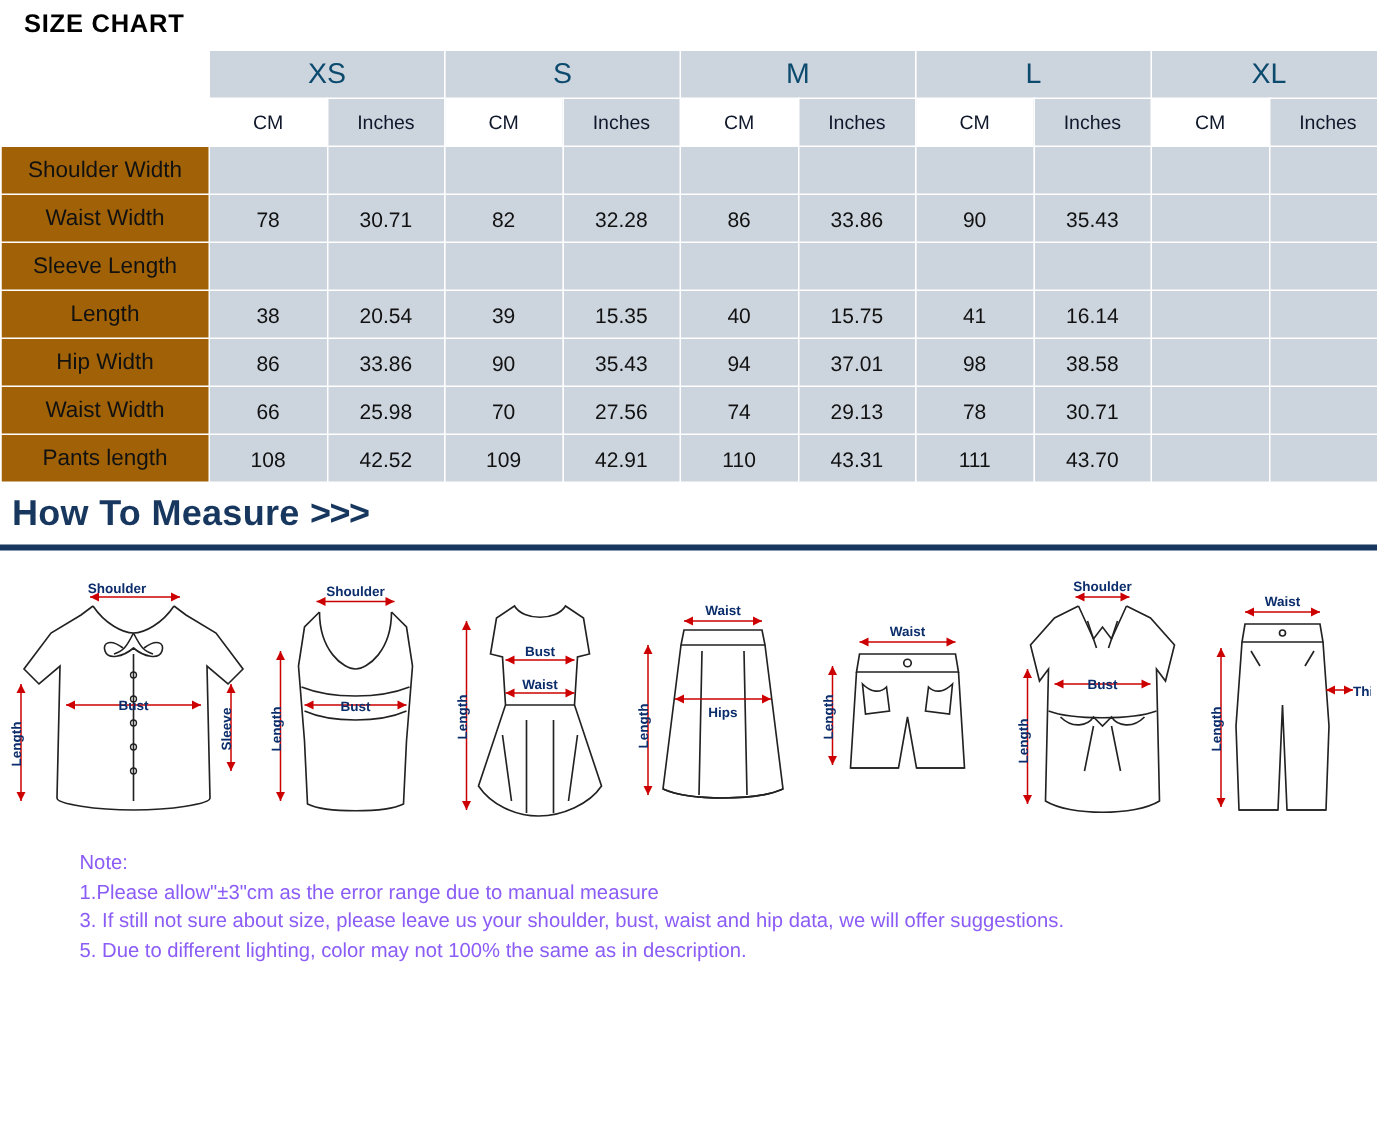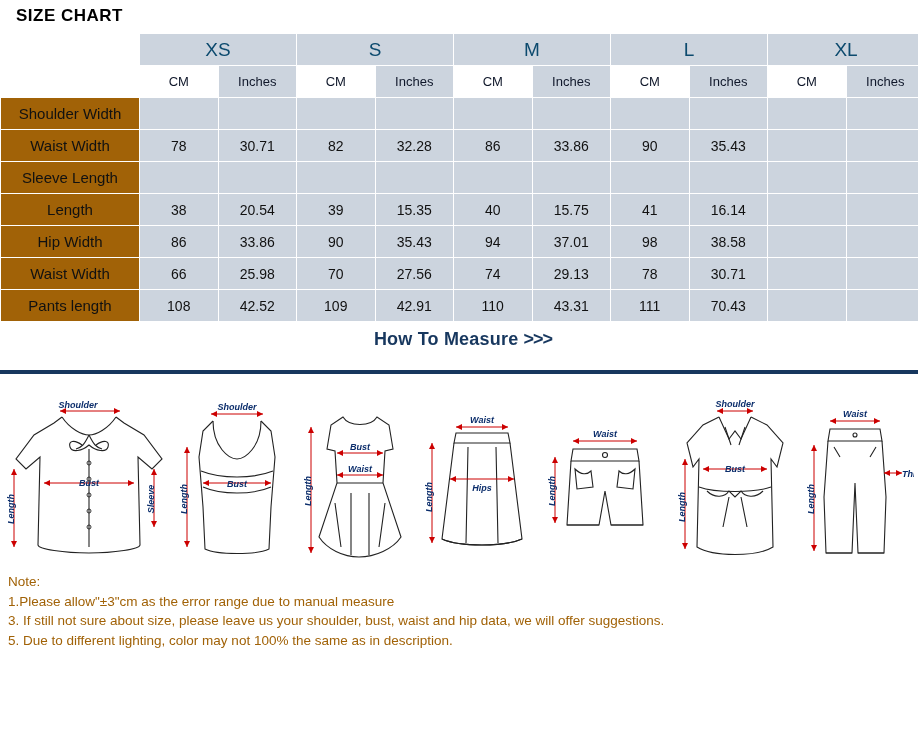--- a/index.html
+++ b/index.html
@@ -68,49 +68,48 @@
     border-right: 1px solid #ffffff;
   }
   .corner { background: #ffffff; border: 1px solid #ffffff; }
   td.val { font-size: 14px; color: #111; }
   
   .howto-wrap {
     position: relative;
     margin-top: 4px;
   }
   .howto-title {
-    font-size: 18px;
+    font-size: 24px;
     font-weight: bold;
     color: #17375e;
-    padding: 3px 0 20px 8px;
+    padding: 3px 0 6px 8px;
     letter-spacing: 0.2px;
-    text-align: center;
   }
   .howto-arrows { color: #17375e; letter-spacing: -1px; }
   .howto-rule {
     height: 4px;
     background: #17375e;
     width: 918px;
   }
   .figures {
     display: flex;
-    align-items: flex-start;
+    align-items: center;
     justify-content: space-between;
     height: 192px;
     padding: 13px 4px 0 4px;
     box-sizing: border-box;
-    font-style: italic;
   }
   .figure { position: relative; }
   
   .notes {
     padding: 6px 0 0 8px;
     font-size: 13.5px;
     line-height: 19.5px;
-    color: #a16207;
+    color: #8b5cf6;
+    margin-left: 45px;
   }
   .notes div { white-space: nowrap; }
 </style>
 </head>
 <body>
 
 <div class="page">
 
   <div class="chart-title">SIZE CHART</div>
 
@@ -219,21 +218,21 @@
       </tr>
       <tr>
         <td class="row-head">Pants length</td>
         <td class="val cell-grey">108</td>
         <td class="val cell-grey">42.52</td>
         <td class="val cell-grey">109</td>
         <td class="val cell-grey">42.91</td>
         <td class="val cell-grey">110</td>
         <td class="val cell-grey">43.31</td>
         <td class="val cell-grey">111</td>
-        <td class="val cell-grey">70.43</td>
+        <td class="val cell-grey">43.70</td>
         <td class="val cell-grey"></td>
         <td class="val cell-grey"></td>
       </tr>
     </tbody>
   </table>
 
   <div class="howto-wrap">
     <div class="howto-title">
       <span>How To Measure</span>
       <span class="howto-arrows">&gt;&gt;&gt;</span>

